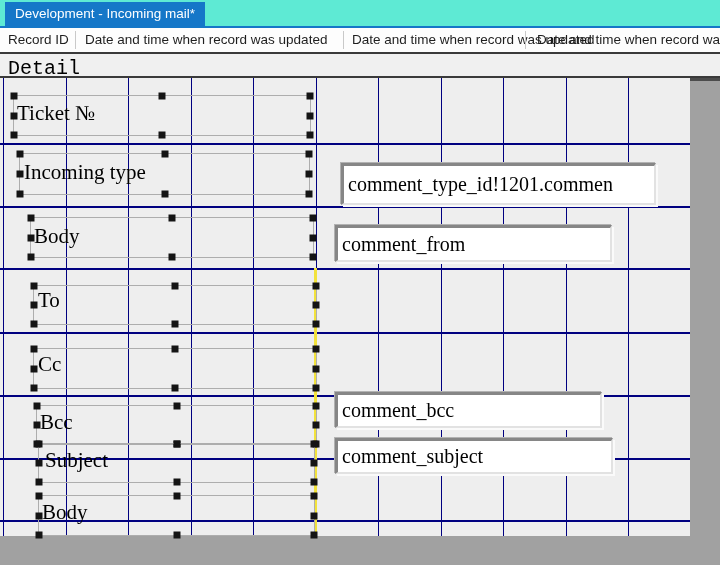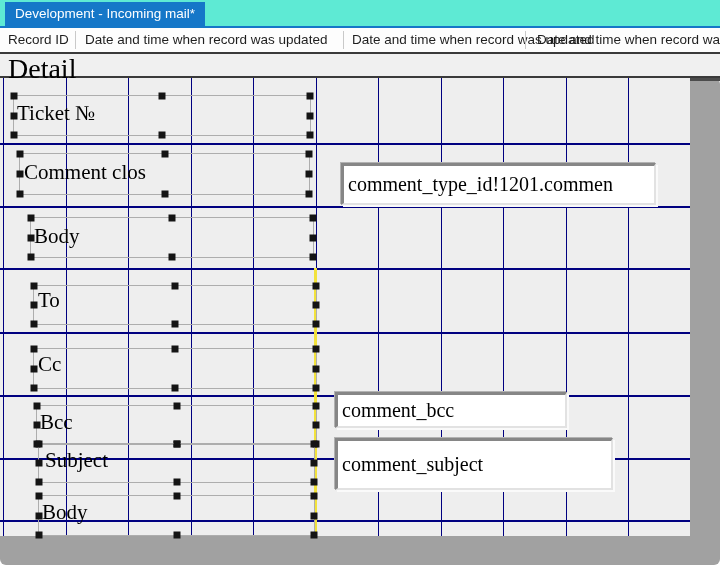--- a/index.html
+++ b/index.html
@@ -13,25 +13,25 @@
   .tab-underline{position:absolute;left:0;top:26px;width:720px;height:2px;background:#1577c8;}
 
   
   .fieldbar{position:absolute;left:0;top:28px;width:720px;height:24px;background:#fdfdfd;overflow:hidden;}
   .fieldbar .item{position:absolute;top:0;height:24px;line-height:24px;font-size:13.5px;color:#1e1e1e;white-space:nowrap;}
   .fieldbar .divider{position:absolute;top:3px;height:18px;width:1px;background:#c9c9c9;}
 
   
   .band{position:absolute;left:0;top:52px;width:720px;height:26px;background:#f0f0f0;
         border-top:2px solid #3a3a3a;border-bottom:2px solid #3a3a3a;box-sizing:border-box;}
-  .band .title{position:absolute;left:8px;top:4px;font-family:Liberation Serif, serif;
-               font-size:28px;line-height:21px;color:#000;}
+  .band .title{position:absolute;left:8px;top:4px;font-family:Liberation Mono, monospace;
+               font-size:20px;line-height:21px;color:#000;}
 
   
-  .workspace{position:absolute;left:0;top:78px;width:720px;height:487px;background:#a1a1a1;border-radius:6px;}
+  .workspace{position:absolute;left:0;top:78px;width:720px;height:487px;background:#a1a1a1;}
   .surface{position:absolute;left:0;top:0;width:690px;height:458px;background:#eeeeee;}
   .page-shadow{position:absolute;left:690px;top:0;width:30px;height:3px;background:#4c4c4c;}
 
   .vline{position:absolute;top:0;width:1px;height:458px;background:#000080;}
   .hline{position:absolute;left:0;width:690px;height:2px;background:#000080;}
   .snapline{position:absolute;width:3px;background:#f2e23c;}
 
   .selrect{position:absolute;border:1px solid #adadad;background:transparent;}
   .dlabel{position:absolute;font-family:"Liberation Serif",serif;font-size:21px;color:#000;white-space:nowrap;}
 
@@ -170,25 +170,26 @@
         <span class="handle" style="left: 50%; top: 0%;"></span>
         <span class="handle" style="left: 100%; top: 0%;"></span>
         <span class="handle" style="left: 0%; top: 50%;"></span>
         <span class="handle" style="left: 100%; top: 50%;"></span>
         <span class="handle" style="left: 0%; top: 100%;"></span>
         <span class="handle" style="left: 50%; top: 100%;"></span>
         <span class="handle" style="left: 100%; top: 100%;"></span>
       </div>
 
     <span class="dlabel" style="left:17px;top:23px">Ticket №</span>
-    <span class="dlabel" style="left:24px;top:82px">Comment clos</span>
+    <span class="dlabel" style="left:24px;top:82px">Incoming type</span>
     <span class="dlabel" style="left:34px;top:146px">Body</span>
     <span class="dlabel" style="left:38px;top:210px">To</span>
     <span class="dlabel" style="left:38px;top:274px">Cc</span>
     <span class="dlabel" style="left:40px;top:332px">Bcc</span>
     <span class="dlabel" style="left:45px;top:370px">Subject</span>
     <span class="dlabel" style="left:42px;top:422px">Body</span>
 
     <div class="fld" style="left:341px;top:85px;width:315px;height:42px">comment_type_id!1201.commen</div>
-    <div class="fld" style="left:335px;top:314px;width:232px;height:36px">comment_bcc</div>
-    <div class="fld" style="left:335px;top:360px;width:278px;height:52px">comment_subject</div>
+    <div class="fld" style="left:335px;top:147px;width:277px;height:37px">comment_from</div>
+    <div class="fld" style="left:335px;top:314px;width:267px;height:36px">comment_bcc</div>
+    <div class="fld" style="left:335px;top:360px;width:278px;height:36px">comment_subject</div>
   </div>
 </div>
 
 </body></html>

